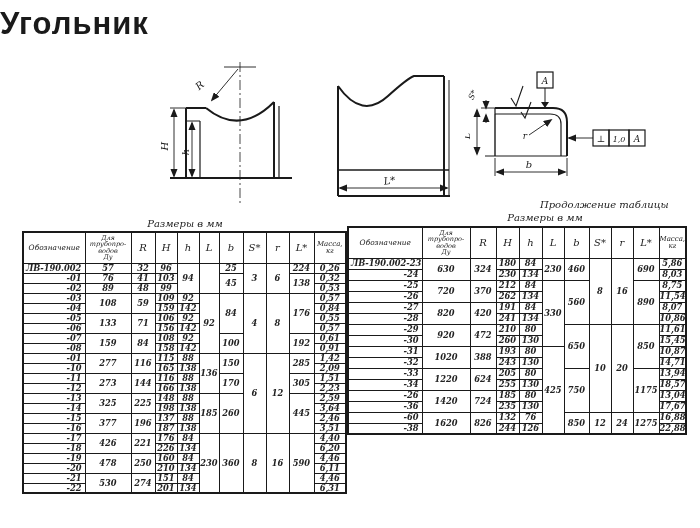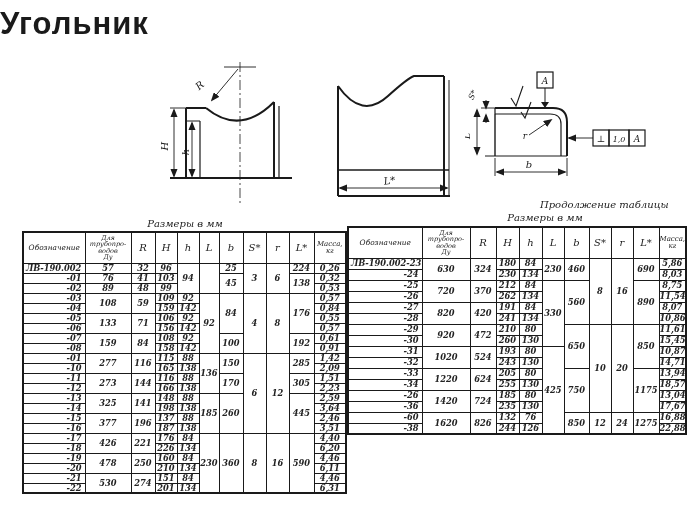--- a/index.html
+++ b/index.html
@@ -275,21 +275,21 @@
       </tr>
       <tr>
         <td>-12</td>
         <td>166</td>
         <td>138</td>
         <td>2,23</td>
       </tr>
       <tr>
         <td>-13</td>
         <td rowspan="2">325</td>
-        <td rowspan="2">141</td>
+        <td rowspan="2">225</td>
         <td>148</td>
         <td>88</td>
         <td rowspan="4">185</td>
         <td rowspan="4">260</td>
         <td rowspan="4">445</td>
         <td>2,59</td>
       </tr>
       <tr>
         <td>-14</td>
         <td>198</td>
@@ -458,21 +458,21 @@
       </tr>
       <tr>
         <td>-30</td>
         <td>260</td>
         <td>130</td>
         <td>15,45</td>
       </tr>
       <tr>
         <td>-31</td>
         <td rowspan="2">1020</td>
-        <td rowspan="2">524</td>
+        <td rowspan="2">388</td>
         <td>193</td>
         <td>80</td>
         <td rowspan="8">425</td>
         <td>10,87</td>
       </tr>
       <tr>
         <td>-32</td>
         <td>243</td>
         <td>130</td>
         <td>14,71</td>

